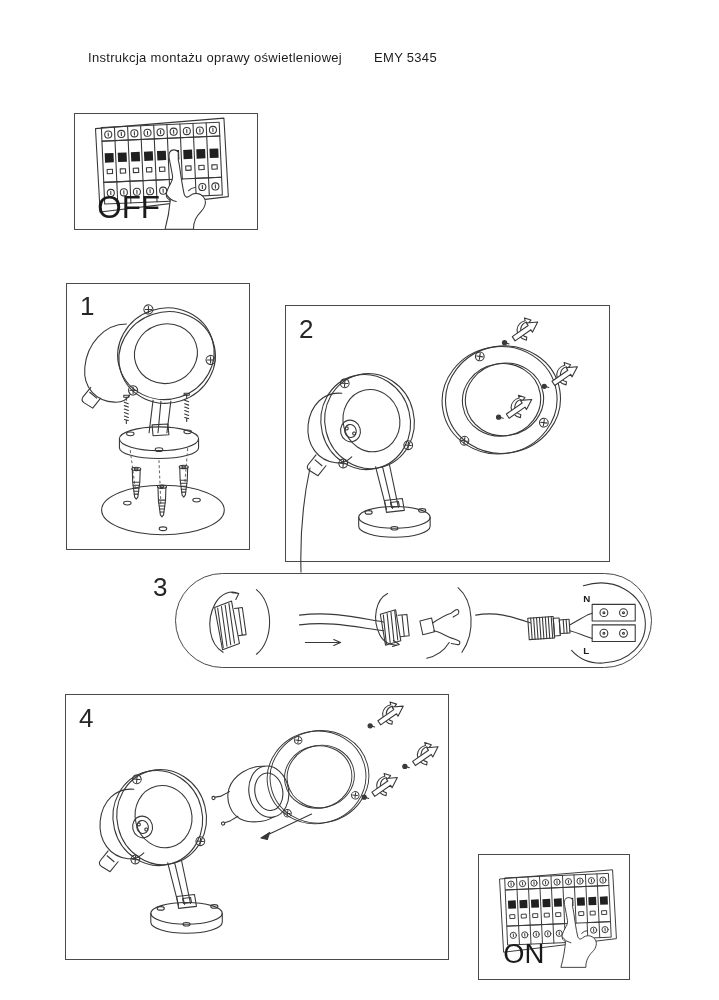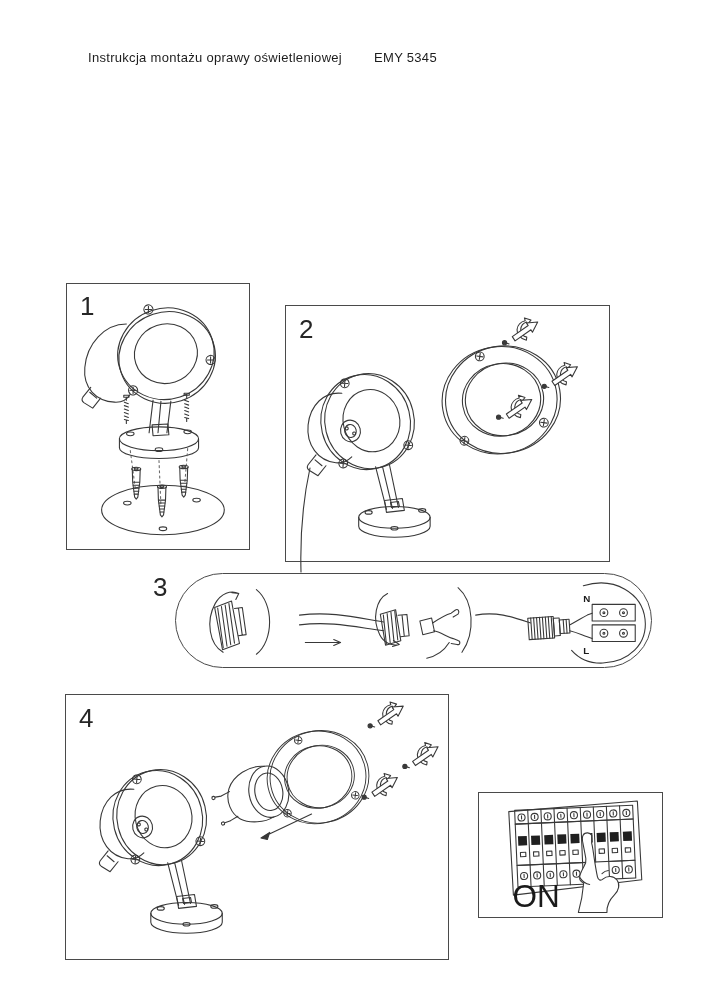--- a/index.html
+++ b/index.html
@@ -170,20 +170,26 @@
         <path d="M0,0 V3 M-2,5 L2,6.5 M-2,8.5 L2,10 M-2,12 L2,13.5 M-2,15.5 L2,17 M-2,19 L2,20.5 M-2,22.5 L2,23.6 M0,23.6 L0,26.5"></path>
       </g>
     </defs>
   </svg>
 
   <div class="title">
     <span>Instrukcja montażu oprawy oświetleniowej</span>
     <span>EMY 5345</span>
   </div>
 
+  <div class="panel" style="left:74px;top:113px;width:184px;height:117px">
+    <svg viewBox="0 0 184 117">
+      <use href="#g-breaker" transform="translate(18,5)"></use>
+      <text x="22" y="106" font-size="32" font-weight="500" fill="#1a1a1a">OFF</text>
+    </svg>
+  </div>
 
   <div class="panel" style="left:66px;top:283px;width:184px;height:267px">
     <svg viewBox="0 0 184 267" class="lineart">
       <g>
         <path d="M60,40 C38,40 20,60 18,84 C16,105 30,118 48,119 C56,119.5 61,116 64,111"></path>
         <path d="M24,104 L16,114 Q14,117 17,119.5 L26,125 L34,115 M23,109 L30,115"></path>
         <g transform="rotate(-18 100 70)">
           <ellipse cx="100" cy="70" rx="49" ry="46"></ellipse>
           <ellipse cx="100" cy="74" rx="49" ry="46"></ellipse>
           <ellipse cx="100" cy="70" rx="32" ry="30"></ellipse>
@@ -327,21 +333,21 @@
       </g>
       <g>
         <use href="#g-screwdot" transform="translate(306,31)"></use>
         <use href="#g-screwdot" transform="translate(341,72)"></use>
         <use href="#g-screwdot" transform="translate(300,103)"></use>
       </g>
     </svg>
     <div class="step-num" style="left:13px;top:10px;position:absolute">4</div>
   </div>
 
-  <div class="panel" style="left:478px;top:792px;width:185px;height:126px">
+  <div class="panel" style="left:478px;top:854px;width:152px;height:126px">
     <svg viewBox="0 0 174 126">
       <use href="#g-breaker" transform="translate(22,9)"></use>
       <text x="28" y="116" font-size="32" font-weight="500" fill="#1a1a1a">ON</text>
     </svg>
   </div>
 
   <svg class="overlay" width="719" height="1000" viewBox="0 0 719 1000">
     <path d="M310,468 C303,500 300,535 301,572" class="lineart"></path>
   </svg>
 

